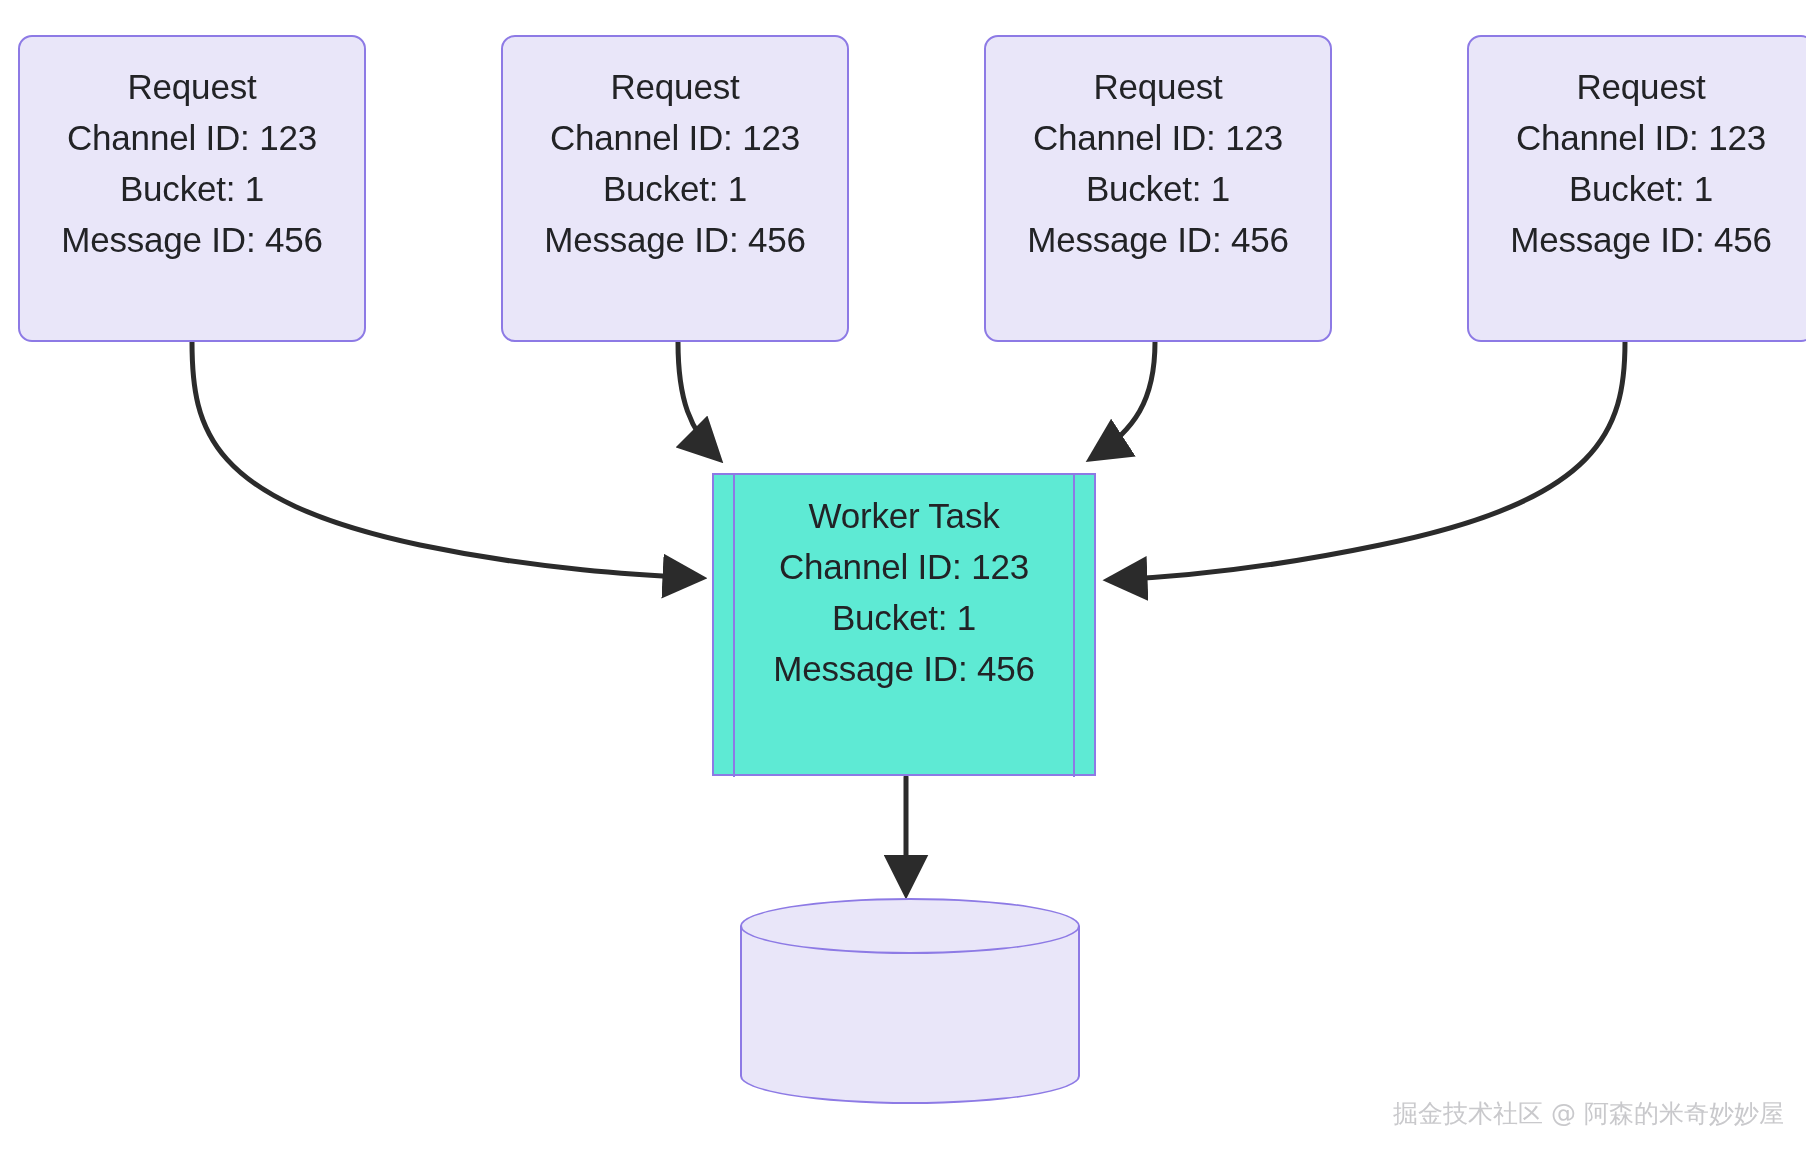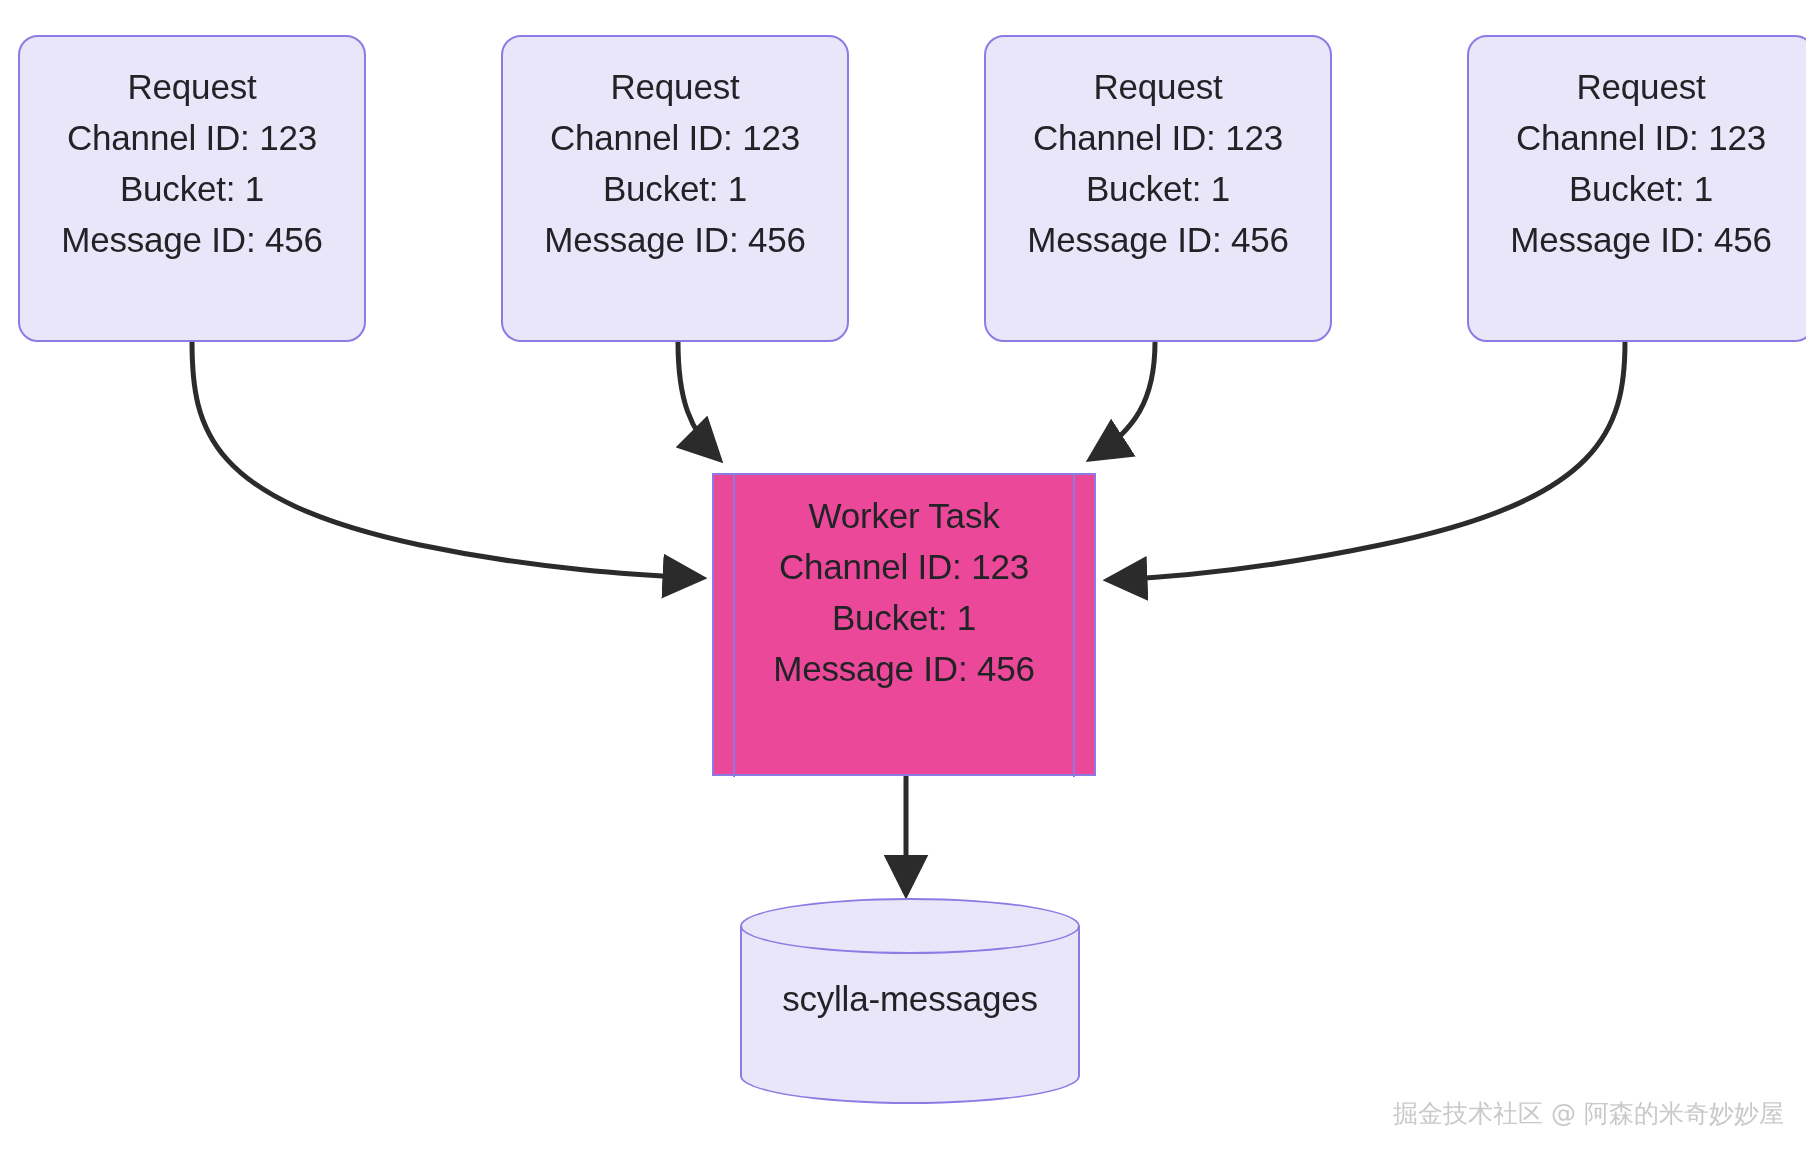--- a/index.html
+++ b/index.html
@@ -24,21 +24,21 @@
     height: 1154px;
     pointer-events: none;
   }
 
   
   .req-node {
     position: absolute;
     box-sizing: border-box;
     background: #e9e6f9;
     border: 2.5px solid #8d7ae5;
-    border-radius: 20px;
+    border-radius: 14px;
     display: flex;
     flex-direction: column;
     align-items: center;
     justify-content: flex-start;
     padding-top: 24px;
     z-index: 3;
   }
   .req-line {
     font-size: 35px;
     line-height: 51px;
@@ -49,21 +49,21 @@
   }
 
   
   #worker-task {
     position: absolute;
     left: 712px;
     top: 473px;
     width: 384px;
     height: 303px;
     box-sizing: border-box;
-    background: #ec4899;
+    background: #5eead4;
     border: 2.5px solid #8d7ae5;
     z-index: 3;
   }
   #worker-task .sub-bar {
     position: absolute;
     top: -2.5px;
     bottom: -2.5px;
     width: 0;
     border-left: 2.5px solid #8d7ae5;
   }
@@ -214,18 +214,17 @@
       <div class="wt-line">Channel ID: 123</div>
       <div class="wt-line">Bucket: 1</div>
       <div class="wt-line">Message ID: 456</div>
     </div>
   </div>
 
   <div id="db-node">
     <div class="cyl-body"></div>
     <div class="cyl-bottom"></div>
     <div class="cyl-top"></div>
-    <div class="cyl-label">scylla-messages</div>
   </div>
 
   <div id="watermark">掘金技术社区 @ 阿森的米奇妙妙屋</div>
 
 </div>
 
 </body></html>

